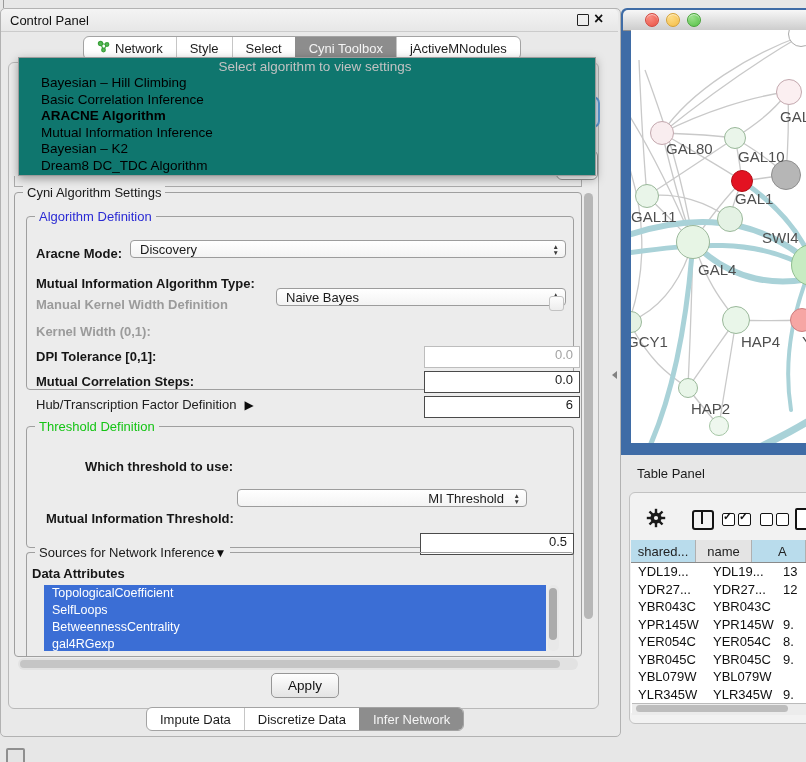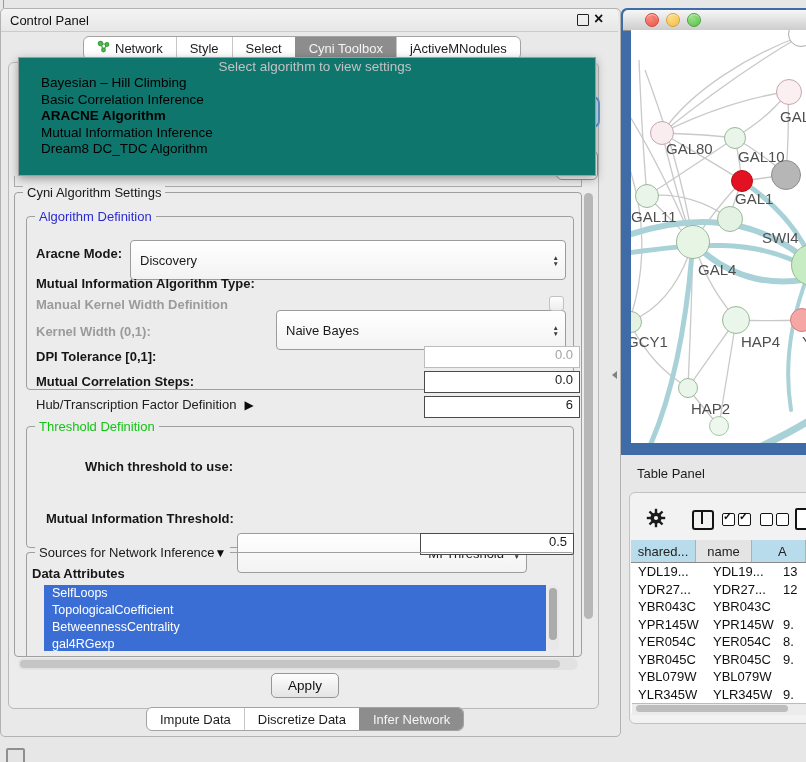--- a/index.html
+++ b/index.html
@@ -43,21 +43,21 @@
 
   
   .group{border:1px solid #9f9f9f;border-radius:4px;}
   .group-title{position:absolute;top:-8px;left:8px;background:#ececec;padding:0 4px;
     font-size:13px;white-space:nowrap;}
   .t-blue{color:#2a2ad4;}
   .t-green{color:#14c414;}
   .lbl{font-size:13px;font-weight:bold;color:#161616;white-space:nowrap;}
   .lbl.disabled{color:#9b9b9b;}
   .combo{background:linear-gradient(#ffffff,#f3f3f3);border:1px solid #9c9c9c;border-radius:4px;
-    height:40px;display:flex;align-items:center;padding:0 22px 0 9px;font-size:13px;position:relative;
+    height:18px;display:flex;align-items:center;padding:0 22px 0 9px;font-size:13px;position:relative;
     box-sizing:border-box;}
   .stepper{position:absolute;right:6px;top:50%;transform:translateY(-50%);display:flex;
     flex-direction:column;align-items:center;font-size:6.5px;line-height:5.5px;color:#3a3a3a;}
   .field{background:#fff;border:1px solid #4a4a4a;height:20px;display:flex;align-items:flex-start;
     justify-content:flex-end;padding:0 6px;font-size:13px;box-sizing:content-box;margin-top:28px;}
   .field.disabled{border-color:#bdbdbd;color:#a3a3a3;}
   #mkw-checkbox{left:549px;top:296px;width:13px;height:13px;border:1px solid #c2c2c2;border-radius:3px;
     background:linear-gradient(#fdfdfd,#ededed);}
   .expander-arrow{font-size:12px;color:#0d0d0d;}
   .plain-label{font-size:13px;color:#202020;white-space:nowrap;}
@@ -233,22 +233,22 @@
   </div>
 
   <div class="abs group" style="left:26px;top:552px;width:546px;height:103px;border-bottom:none;border-bottom-left-radius:0;border-bottom-right-radius:0;">
     <span class="group-title" style="display:flex;gap:0;align-items:center;">
       <span>Sources for Network Inference</span>
       <span class="expander-arrow">▼</span>
     </span>
   </div>
   <div class="abs lbl" style="left:32px;top:566px;">Data Attributes</div>
   <div class="abs" id="attr-list">
+      <div class="attr-item">TopologicalCoefficient</div>
       <div class="attr-item">SelfLoops</div>
-      <div class="attr-item">TopologicalCoefficient</div>
       <div class="attr-item">BetweennessCentrality</div>
       <div class="attr-item">gal4RGexp</div>
     </div>
   <div class="abs" id="attr-scroll"></div>
   <div class="abs" id="attr-thumb"></div>
 
   <div class="abs" id="set-vthumb"></div>
   <div class="abs" id="set-hbar"></div>
   <div class="abs" id="set-hthumb"></div>
 
@@ -271,20 +271,21 @@
   <div class="abs" id="divider-arrow"></div>
   <div class="abs" id="corner-icon"></div>
 
   <div class="abs" id="algo-popup">
     <div id="algo-prompt">Select algorithm to view settings</div>
     <div>
         <div class="algo-item">Bayesian – Hill Climbing</div>
         <div class="algo-item">Basic Correlation Inference</div>
         <div class="algo-item bold">ARACNE Algorithm</div>
         <div class="algo-item">Mutual Information Inference</div>
+        <div class="algo-item">Bayesian – K2</div>
         <div class="algo-item">Dream8 DC_TDC Algorithm</div>
       </div>
   </div>
 
   <div class="abs" id="net-window"></div>
   <div class="abs" id="net-titlebar"></div>
   <div class="abs tlight" id="tl-red"></div>
   <div class="abs tlight" id="tl-yellow"></div>
   <div class="abs tlight" id="tl-green"></div>
   <div class="abs" id="net-canvas">

